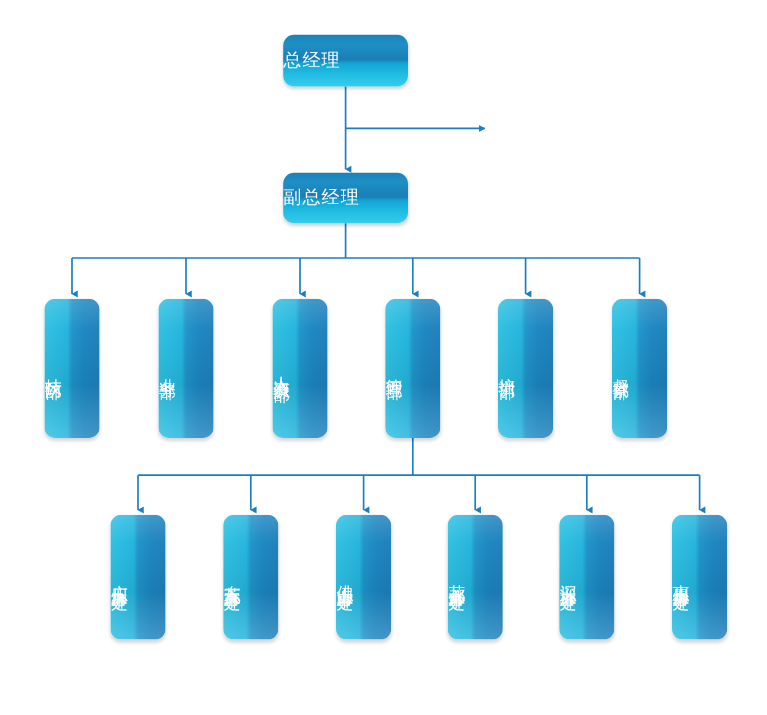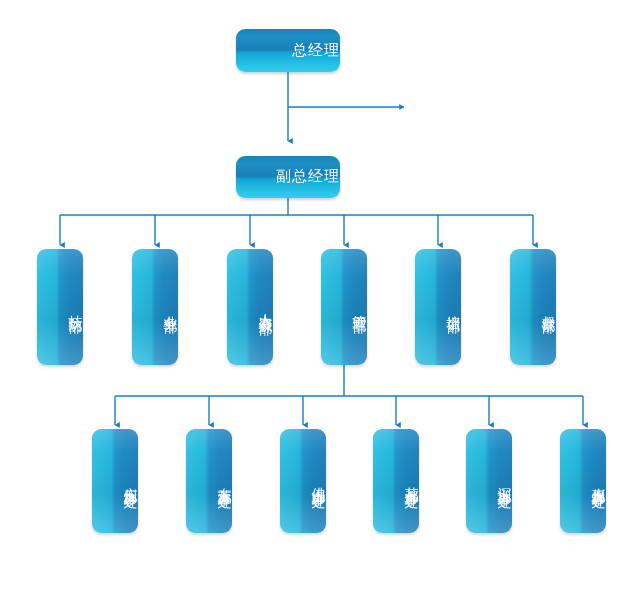--- a/index.html
+++ b/index.html
@@ -22,21 +22,21 @@
     left: 0;
     top: 0;
     width: 639px;
     height: 596px;
   }
   .node {
     position: absolute;
     box-sizing: border-box;
     display: flex;
     align-items: center;
-    justify-content: flex-end;
+    justify-content: flex-start;
     color: #ffffff;
     border-radius: 9px;
     z-index: 3;
   }
   
   .node.horiz {
     background:
       linear-gradient(to bottom,
         #1b82b9 0%,
         #1e8fc6 18%,
@@ -116,21 +116,21 @@
       <path d="M489,396 L489,425" marker-end="url(#arrow-down)"></path>
       <path d="M583,396 L583,425" marker-end="url(#arrow-down)"></path>
     </g>
   </svg>
 
   <div class="node horiz" style="left:236px; top:29px; width:104px; height:43px;">
     <span class="node-label">总经理</span>
   </div>
 
 
-  <div class="node horiz" style="left:236px; top:156px; width:104px; height:42px;">
+  <div class="node horiz" style="left:236px; top:144px; width:104px; height:42px;">
     <span class="node-label">副总经理</span>
   </div>
 
   <div class="node vert" style="left:37px; top:249px; width:46px; height:116px;">
     <span class="node-label">技防部</span>
   </div>
   <div class="node vert" style="left:132px; top:249px; width:46px; height:116px;">
     <span class="node-label">业务部</span>
   </div>
   <div class="node vert" style="left:227px; top:249px; width:46px; height:116px;">

